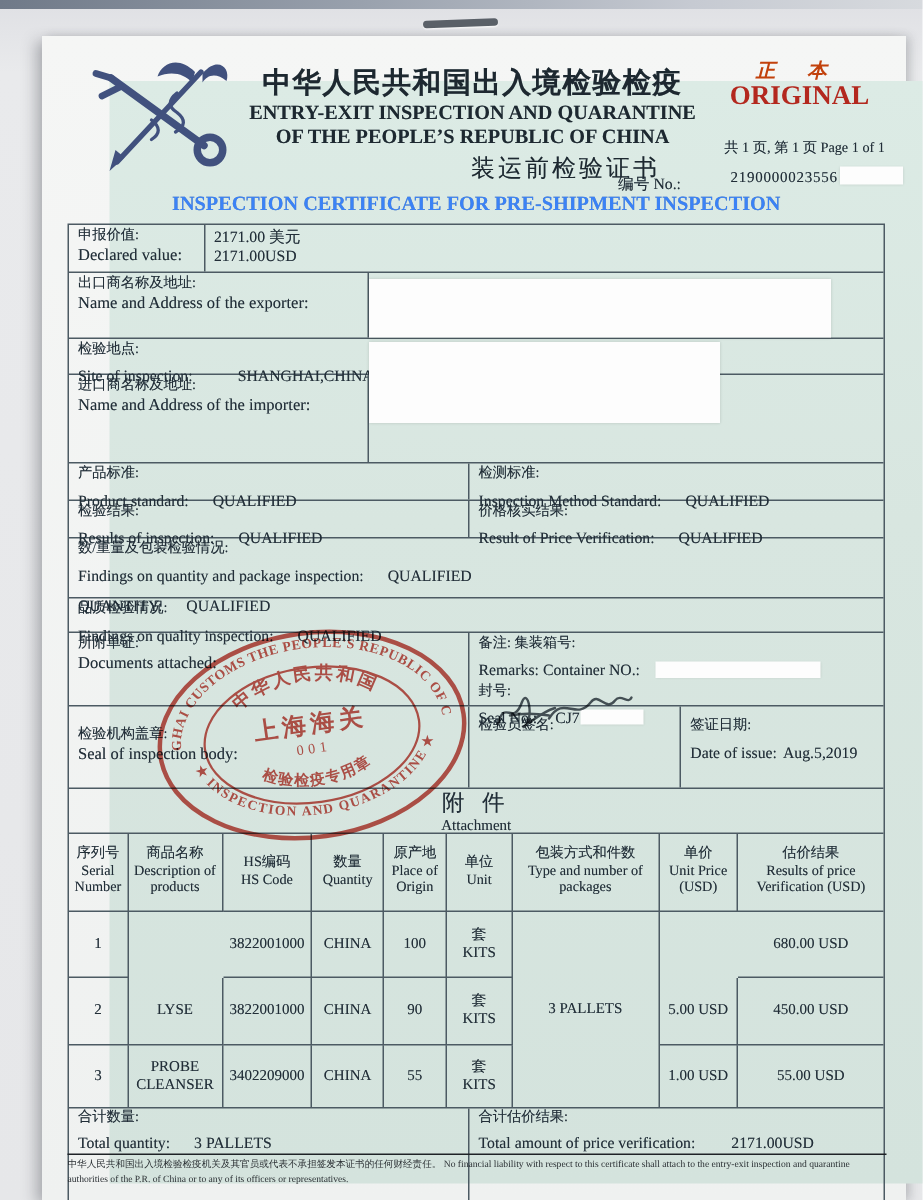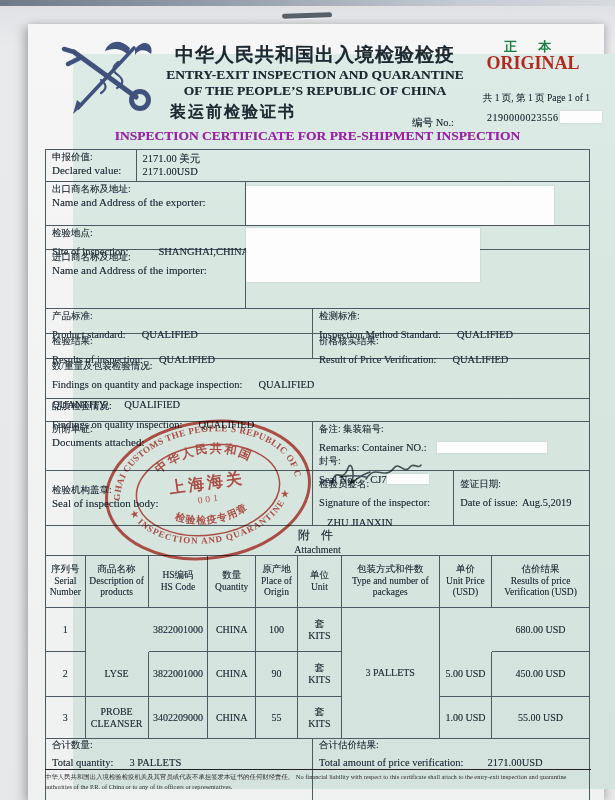--- a/index.html
+++ b/index.html
@@ -22,31 +22,31 @@
 
   
   .logo{position:absolute;left:56px;top:36px;width:100px;height:84px;}
   .title-cn{position:absolute;left:150px;top:42px;width:330px;text-align:center;
     font-weight:bold;font-size:19px;letter-spacing:1px;color:#1d2830;}
   .title-en1{position:absolute;left:140px;top:67px;width:350px;text-align:center;
     font-weight:bold;font-size:13.5px;color:#1d2830;}
   .title-en2{position:absolute;left:140px;top:83px;width:350px;text-align:center;
     font-weight:bold;font-size:13.5px;color:#1d2830;}
   .orig-cn{position:absolute;left:482px;top:38px;width:100px;text-align:center;
-    font-weight:bold;font-size:13px;letter-spacing:9px;color:#15803d;}
+    font-weight:bold;font-size:13px;letter-spacing:9px;color:#c2410c;font-style:italic;}
   .orig-en{position:absolute;left:478px;top:53px;width:110px;text-align:center;
     font-weight:bold;font-size:18px;color:#b3281e;font-family:"Liberation Serif",serif;}
   .page-info{position:absolute;left:400px;top:92px;width:190px;text-align:right;
     font-size:9.5px;}
-  .doc-title-cn{position:absolute;left:170px;top:102px;width:270px;text-align:left;
-    font-weight:bold;font-size:16px;letter-spacing:2px;color:#1d2830;}
+  .doc-title-cn{position:absolute;left:170px;top:102px;width:270px;text-align:right;
+    font-weight:normal;font-size:16px;letter-spacing:2px;color:#1d2830;}
   .no-line{position:absolute;left:412px;top:116px;font-size:10.5px;}
   .no-value{position:absolute;left:487px;top:111px;font-size:10px;letter-spacing:.5px;}
   .doc-title-en{position:absolute;left:60px;top:128px;width:515px;text-align:center;
-    font-weight:bold;font-size:13.5px;color:#a21caf;}
+    font-weight:bold;font-size:13.5px;color:#3b82f6;}
 
   
   :root{--ln:#4c5a63;}
   .region{position:absolute;left:45px;top:149px;width:545px;height:760px;
     border:1px solid var(--ln);box-sizing:border-box;display:flex;flex-direction:column;}
   .row{display:flex;border-bottom:1px solid var(--ln);box-sizing:border-box;flex:0 0 auto;}
   .row.last{border-bottom:none;}
   .cell{padding:2px 6px;box-sizing:border-box;line-height:1.25;}
   .cell+.cell{border-left:1px solid var(--ln);}
   .cn{font-size:9.5px;display:block;}
@@ -212,30 +212,29 @@
     </div>
   </div>
 
   <div class="row" style="height:55px;">
     <div class="cell w49 center">
       <span class="cn">检验机构盖章:</span>
       <span class="en">Seal of inspection body:</span>
     </div>
     <div class="cell w26" style="padding-top:8px;">
       <span class="cn">检验员签名:</span>
-      <span><span class="inline-en">Signature of the inspector:</span> <span class="val" style="margin-left:8px;">ZHU JIANXIN</span></span>
     </div>
     <div class="cell w25" style="padding-top:8px;">
       <span class="cn">签证日期:</span>
       <span><span class="inline-en">Date of issue:</span> <span class="val">Aug.5,2019</span></span>
     </div>
   </div>
 
   <div class="row" style="height:30px;justify-content:center;align-items:center;flex-direction:column;">
-    <span class="cn" style="font-size:12px;letter-spacing:4px;">附  件</span>
+    <span class="cn" style="font-size:15px;letter-spacing:4px;">附  件</span>
     <span class="en" style="font-size:10px;">Attachment</span>
   </div>
 
   <div class="itable">
     <div class="tc">
         <span class="cn">序列号</span>
         <span class="en">Serial Number</span>
       </div>
     <div class="tc">
         <span class="cn">商品名称</span>

